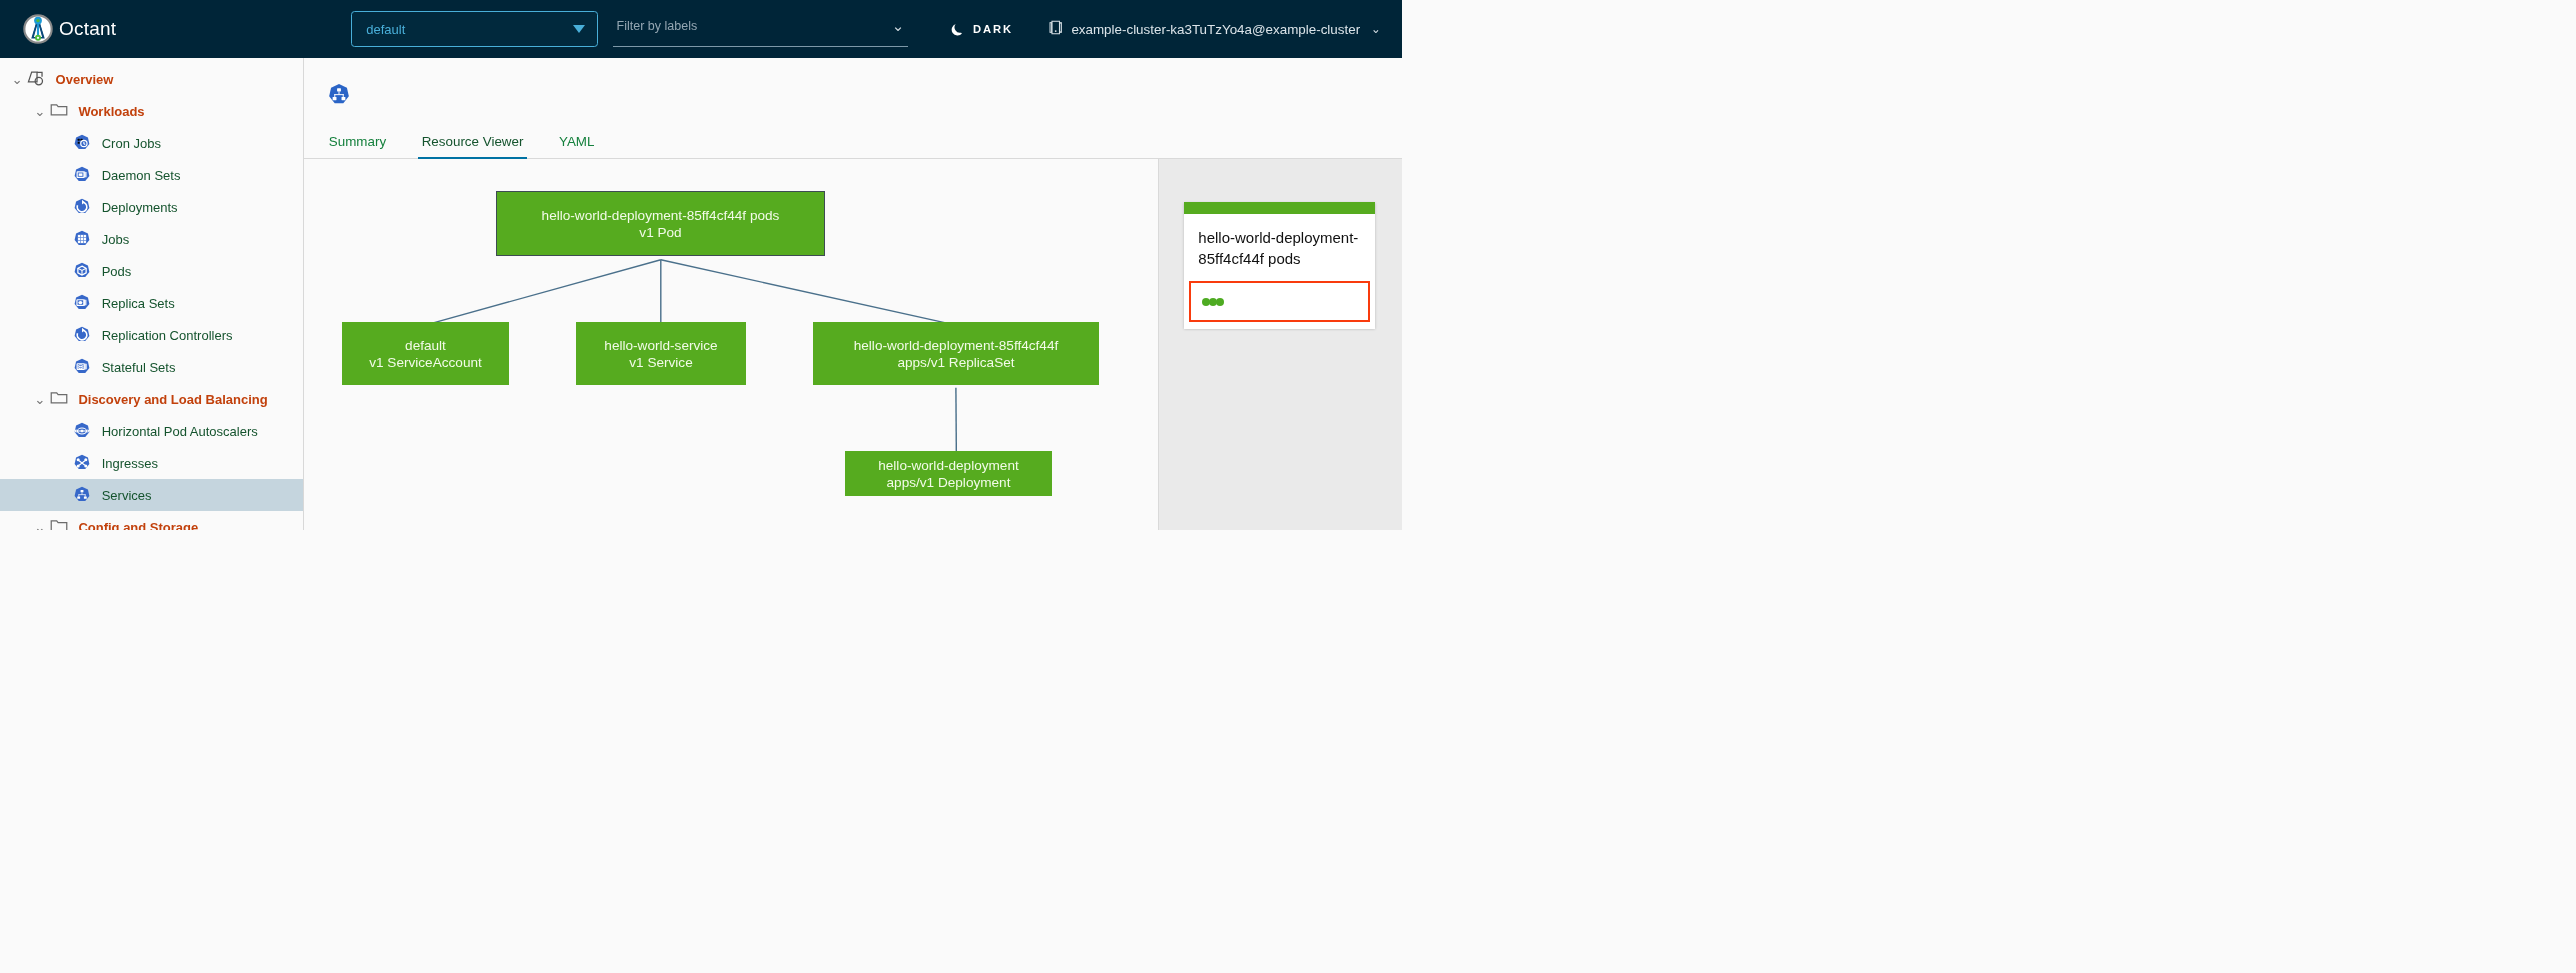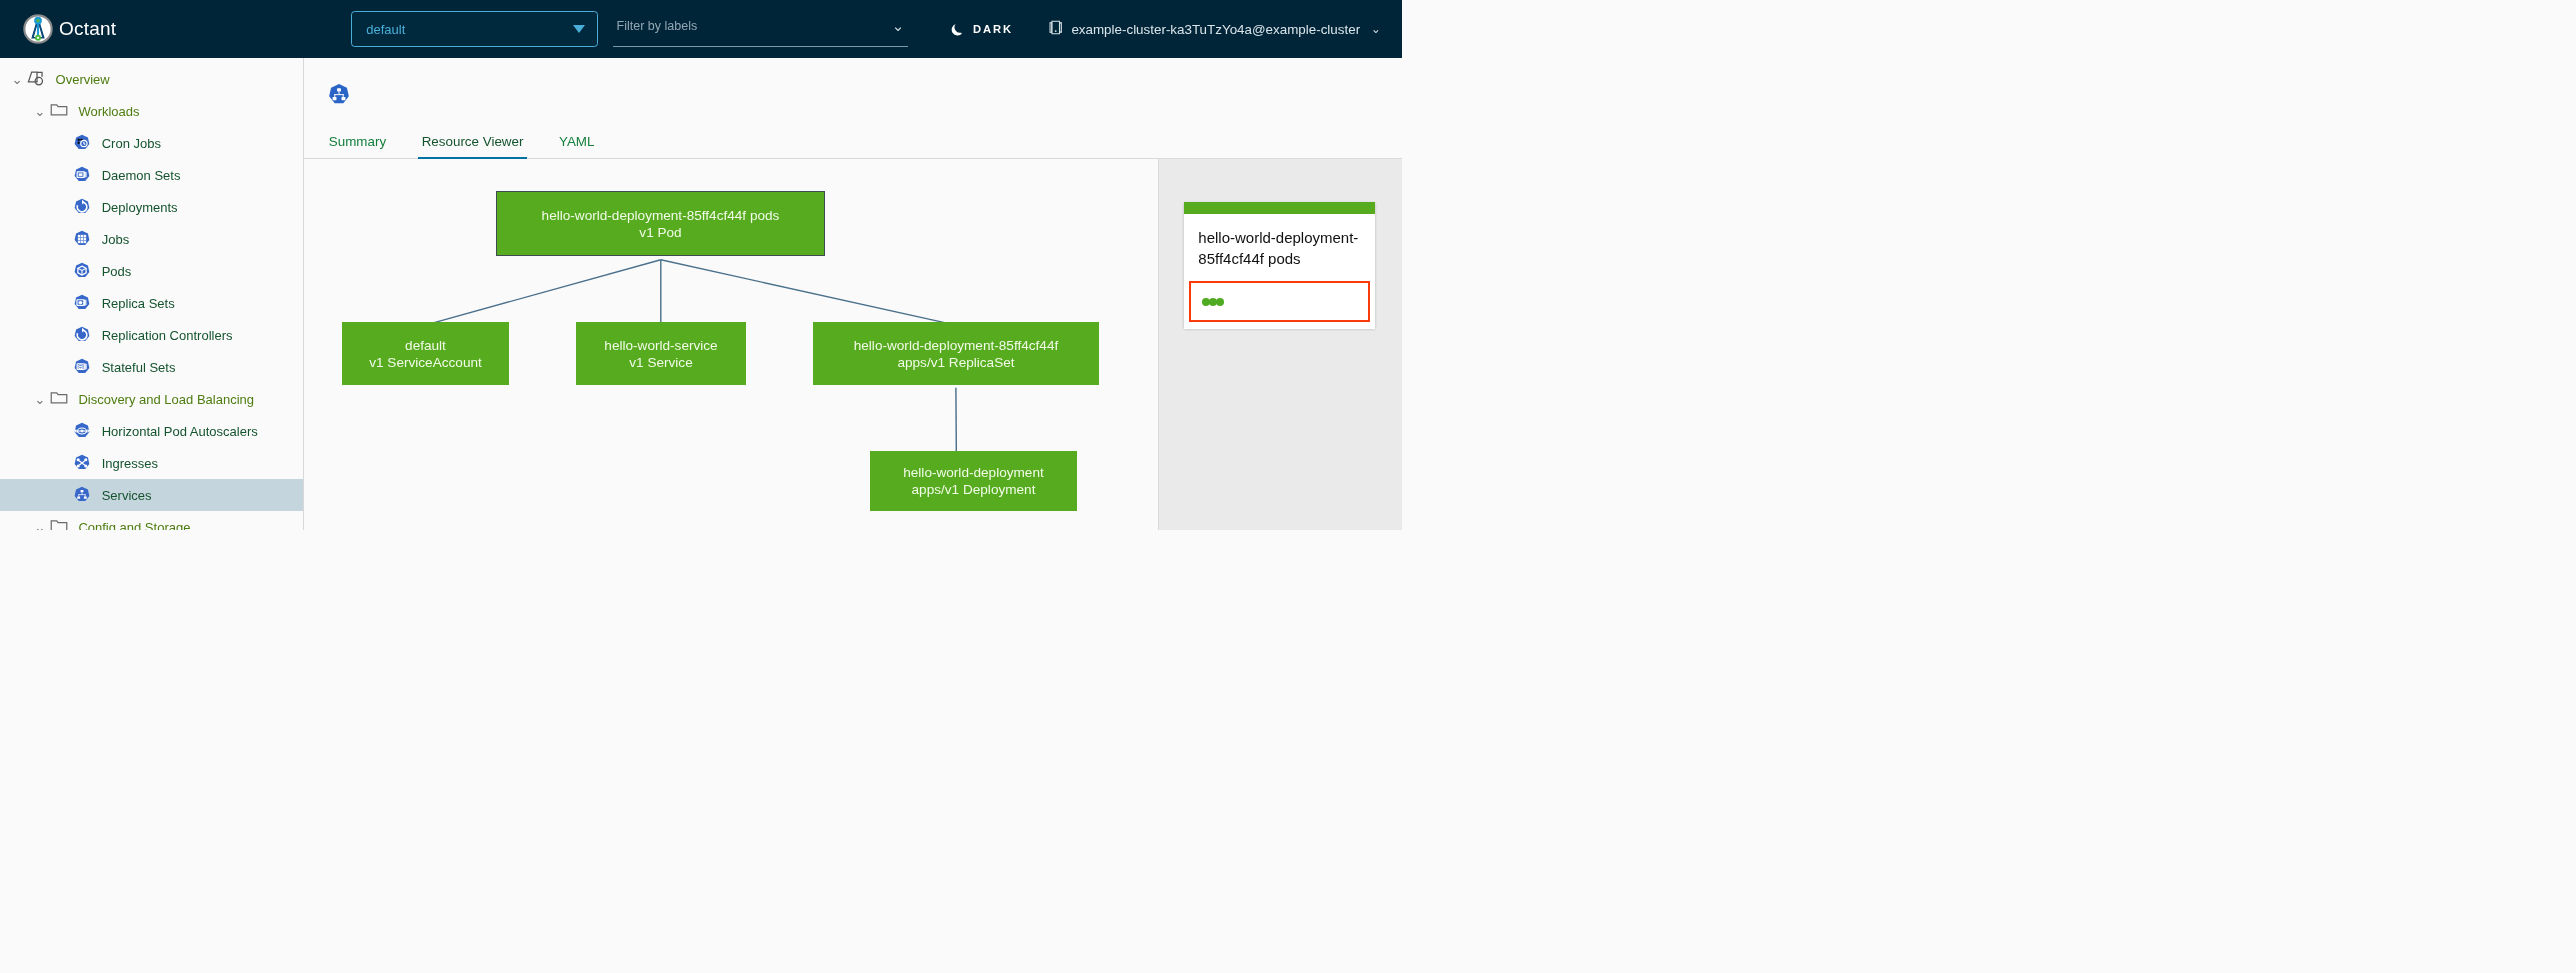--- a/index.html
+++ b/index.html
@@ -79,21 +79,21 @@
   .nav-row.lvl1 { padding-left: 30px; }
   .nav-row.lvl2 { padding-left: 73px; }
   .nav-row.selected { background: #c5d5de; }
   .exp-chev {
     width: 19.7px; flex: 0 0 19.7px;
     color: #737373; font-size: 13.4px;
     display: flex; align-items: center; justify-content: center;
   }
   .nav-ico { width: 18px; height: 18px; flex: 0 0 18px; margin-right: 10.7px; position: relative; }
   .nav-label { color: #14532d; white-space: nowrap; }
-  .nav-row.group .nav-label { font-weight: normal; color: #4d7c0f; }
+  .nav-row.group .nav-label { font-weight: bold; color: #c2410c; }
 
   .k8s-hex { width: 18px; height: 18px; display: block; }
   .folder-ico { width: 18px; height: 15px; }
   .overview-ico { width: 19.7px; height: 17px; }
 
   
   .main { flex: 1; min-width: 0; background: #fafafa; display: flex; flex-direction: column; padding: 0; }
   .page-head { padding: 25px 0 0 23px; }
   .page-title { display: flex; align-items: center; gap: 12.5px; }
   .title-ico { width: 24px; height: 24px; flex: 0 0 24px; }
@@ -429,21 +429,21 @@
               <div class="l2">v1 ServiceAccount</div>
             </div>
             <div class="node" style="left: 272px; top: 163px; width: 170px; height: 63px; background: rgb(86, 171, 31);">
               <div>hello-world-service</div>
               <div class="l2">v1 Service</div>
             </div>
             <div class="node" style="left: 509px; top: 163px; width: 286px; height: 63px; background: rgb(86, 171, 31);">
               <div>hello-world-deployment-85ff4cf44f</div>
               <div class="l2">apps/v1 ReplicaSet</div>
             </div>
-            <div class="node" style="left: 566px; top: 292px; width: 207px; height: 60px; background: rgb(86, 171, 31);">
+            <div class="node" style="left: 541px; top: 292px; width: 207px; height: 45px; background: rgb(86, 171, 31);">
               <div>hello-world-deployment</div>
               <div class="l2">apps/v1 Deployment</div>
             </div>
           </div>
 
         <div class="rail">
           <div class="detail-card">
             <div class="detail-bar" style="background: rgb(86, 171, 31);"></div>
             <div class="detail-title">hello-world-deployment-85ff4cf44f pods</div>
             <div class="detail-status" style="border-color: rgb(249, 59, 13);">

